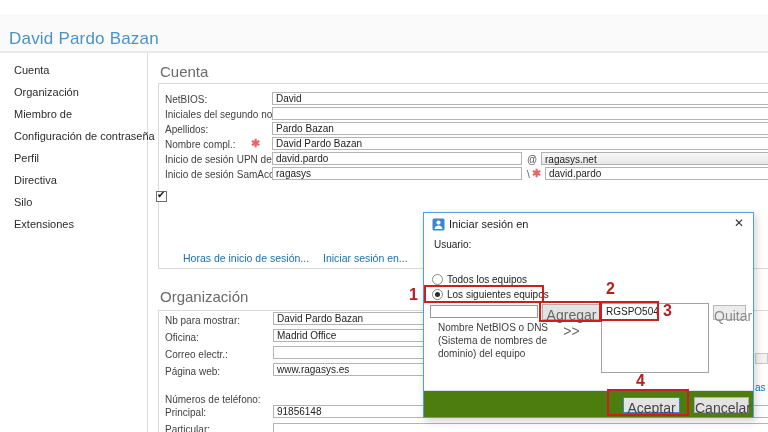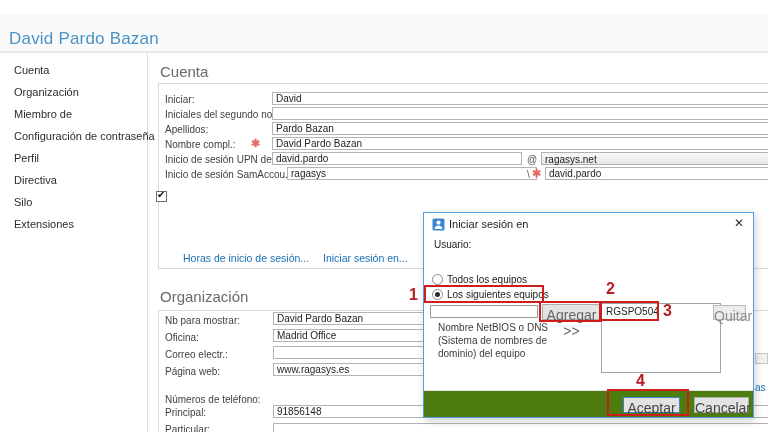--- a/index.html
+++ b/index.html
@@ -76,40 +76,40 @@
   <div class="abs nav" style="left:14px;top:108px">Miembro de</div>
   <div class="abs nav" style="left:14px;top:130px">Configuración de contraseña</div>
   <div class="abs nav" style="left:14px;top:152px">Perfil</div>
   <div class="abs nav" style="left:14px;top:174px">Directiva</div>
   <div class="abs nav" style="left:14px;top:196px">Silo</div>
   <div class="abs nav" style="left:14px;top:218px">Extensiones</div>
 
   <div class="abs secTitle" style="left:160px;top:63px">Cuenta</div>
   <div class="abs secBox" style="left:158px;top:83px;width:612px;height:186px"></div>
 
-  <div class="abs lbl" style="left:165px;top:94px">Iniciar:</div>
+  <div class="abs lbl" style="left:165px;top:94px">NetBIOS:</div>
   <input class="fld" style="left: 272px; top: 92px; width: 498px;" value="David">
 
   <div class="abs lbl" style="left:165px;top:109px">Iniciales del segundo nom...</div>
   <input class="fld" style="left: 272px; top: 107px; width: 498px;" value="">
 
   <div class="abs lbl" style="left:165px;top:124px">Apellidos:</div>
   <input class="fld" style="left: 272px; top: 122px; width: 498px;" value="Pardo Bazan">
 
   <div class="abs lbl" style="left:165px;top:139px">Nombre compl.:</div>
   <div class="abs req" style="left:251px;top:137px">✱</div>
   <input class="fld" style="left: 272px; top: 137px; width: 498px;" value="David Pardo Bazan">
 
   <div class="abs lbl" style="left:165px;top:154px">Inicio de sesión UPN de us...</div>
   <input class="fld" style="left: 272px; top: 152px; width: 250px;" value="david.pardo">
   <div class="abs sepGlyph" style="left:527px;top:154px">@</div>
   <div class="combo" style="left:541px;top:152px;width:229px">ragasys.net</div>
 
   <div class="abs lbl" style="left:165px;top:169px">Inicio de sesión SamAccou...</div>
-  <input class="fld" style="left: 272px; top: 167px; width: 250px; margin-left: 15px;" value="ragasys">
+  <input class="fld" style="left: 272px; top: 167px; width: 250px;" value="ragasys">
   <div class="abs sepGlyph" style="left:527px;top:169px">\</div>
   <div class="abs req" style="left:532px;top:167px">✱</div>
   <input class="fld" style="left: 545px; top: 167px; width: 225px;" value="david.pardo">
 
   <div class="checkbox" style="left:156px;top:191px">
     <div class="checkmark">✔</div>
   </div>
 
   <div class="abs cklink" style="left:183px;top:252px">Horas de inicio de sesión...</div>
   <div class="abs cklink" style="left:323px;top:252px">Iniciar sesión en...</div>
@@ -154,21 +154,21 @@
 
     <div class="radio" style="left:8px;top:61px"></div>
     <div class="abs dlg-txt" style="left:23px;top:61px">Todos los equipos</div>
 
     <div class="radio selected" style="left:8px;top:76px"></div>
     <div class="abs dlg-txt" style="left:23px;top:76px">Los siguientes equipos</div>
 
     <input class="fld" style="left: 6px; top: 92px; width: 108px; border-color: rgb(153, 153, 153);" value="">
     <div class="btn" style="left:118px;top:91px;width:59px;height:16px;color:#666">Agregar &gt;&gt;</div>
 
-    <div class="listbox" style="left:177px;top:90px;width:120px;height:70px">
+    <div class="listbox" style="left:177px;top:90px;width:108px;height:70px">
       <div class="listitem">RGSPO504</div>
     </div>
     <div class="btn" style="left:289px;top:92px;width:33px;height:15px;color:#8d8d8d;background:#ececec;border-color:#b9b9b9">Quitar</div>
 
     <div class="abs dlg-txt" style="left:14px;top:109px;color:#3c3c3c">Nombre NetBIOS o DNS</div>
     <div class="abs dlg-txt" style="left:14px;top:122px;color:#3c3c3c">(Sistema de nombres de</div>
     <div class="abs dlg-txt" style="left:14px;top:135px;color:#3c3c3c">dominio) del equipo</div>
 
     <div class="dlg-footer">
       <div class="btn" style="left:199px;top:6px;width:57px;height:16px;border-color:#3c86c8">Aceptar</div>

